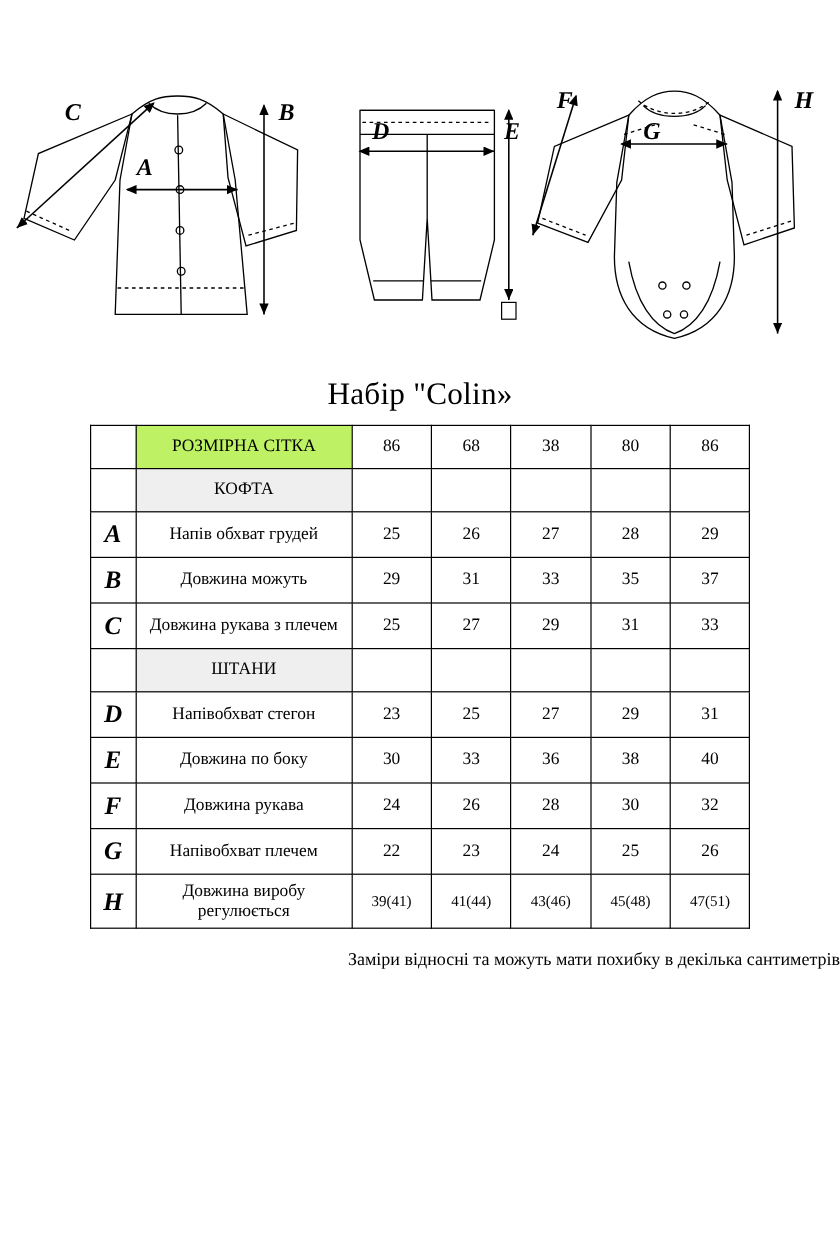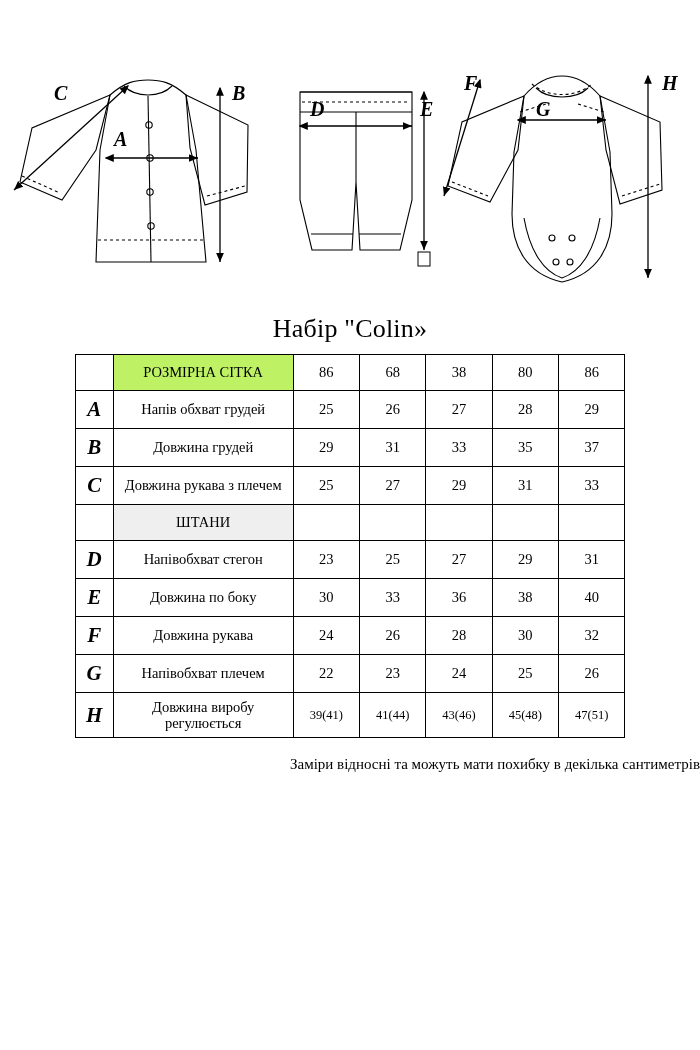--- a/index.html
+++ b/index.html
@@ -222,31 +222,40 @@
           <tr class="header-row">
             <td class="letter-cell"></td>
             <td class="label-cell header-label">РОЗМІРНА СІТКА</td>
             <td class="num-cell">86</td>
             <td class="num-cell">68</td>
             <td class="num-cell">38</td>
             <td class="num-cell">80</td>
             <td class="num-cell">86</td>
           </tr>
           <tr>
+            <td class="letter-cell"></td>
+            <td class="label-cell section-label">КОФТА</td>
+            <td class="num-cell blank-cell"></td>
+            <td class="num-cell blank-cell"></td>
+            <td class="num-cell blank-cell"></td>
+            <td class="num-cell blank-cell"></td>
+            <td class="num-cell blank-cell"></td>
+          </tr>
+          <tr>
             <td class="letter-cell">A</td>
             <td class="label-cell">Напів обхват грудей</td>
             <td class="num-cell">25</td>
             <td class="num-cell">26</td>
             <td class="num-cell">27</td>
             <td class="num-cell">28</td>
             <td class="num-cell">29</td>
           </tr>
           <tr>
             <td class="letter-cell">B</td>
-            <td class="label-cell">Довжина грудей</td>
+            <td class="label-cell">Довжина можуть</td>
             <td class="num-cell">29</td>
             <td class="num-cell">31</td>
             <td class="num-cell">33</td>
             <td class="num-cell">35</td>
             <td class="num-cell">37</td>
           </tr>
           <tr>
             <td class="letter-cell">C</td>
             <td class="label-cell">Довжина рукава з плечем</td>
             <td class="num-cell">25</td>

